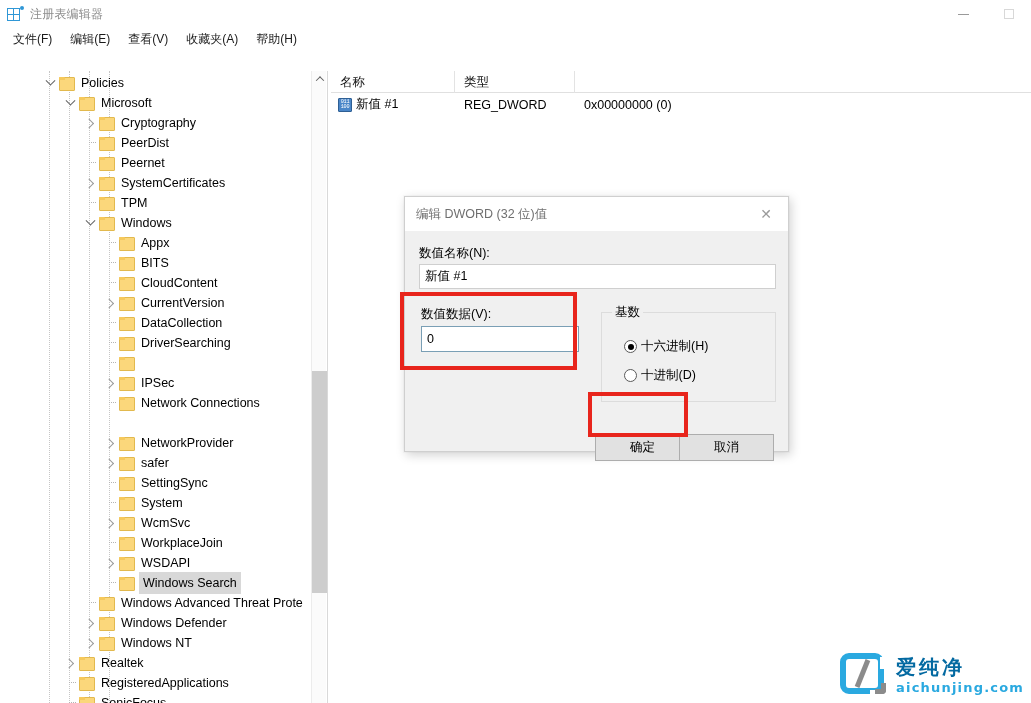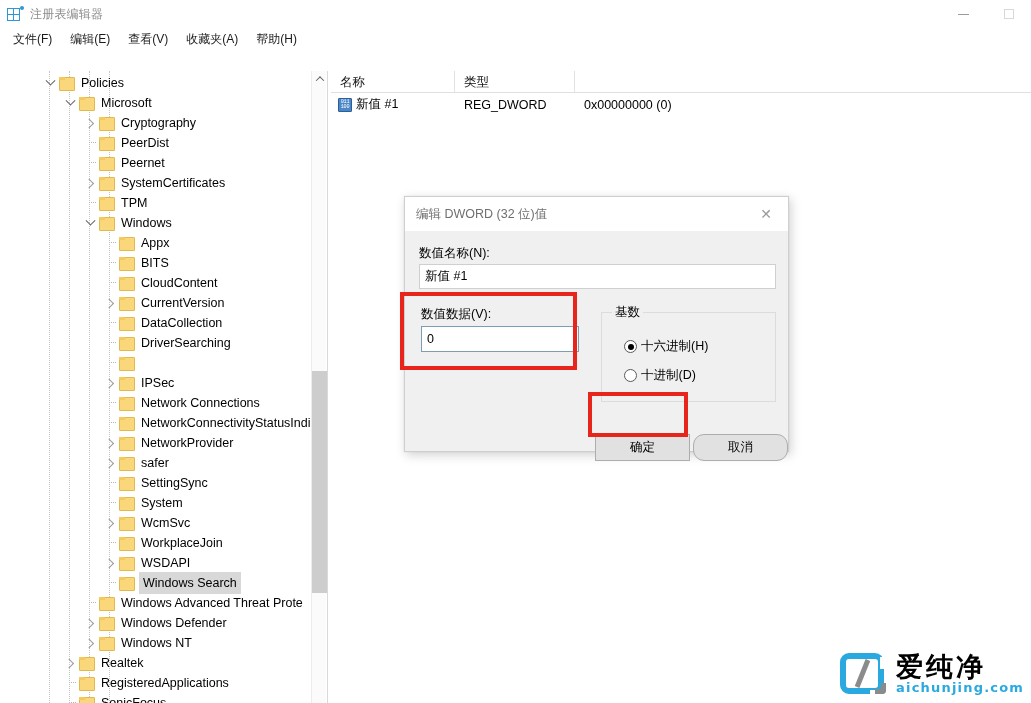--- a/index.html
+++ b/index.html
@@ -292,21 +292,21 @@
     content: ""; width: 6px; height: 6px; border-radius: 50%; background: #000;
   }
 
   .dlg-btn {
     position: absolute; height: 27px; width: 95px;
     background: #e1e1e1; border: 1px solid #adadad;
     font-size: 12.5px; color: #000;
     display: flex; align-items: center; justify-content: center;
   }
   .dlg-btn.ok { left: 190px; top: 203px; }
-  .dlg-btn.cancel { left: 288px; top: 203px; border-radius: 11px; }
+  .dlg-btn.cancel { left: 274px; top: 203px; }
 
   
   .redbox {
     position: absolute;
     border: 4px solid #e8251c;
     pointer-events: none;
   }
   .redbox.data-field { left: 400px; top: 292px; width: 177px; height: 78px; }
   .redbox.ok-btn { left: 588px; top: 392px; width: 100px; height: 45px; }
 
@@ -335,21 +335,21 @@
     position: absolute; left: 22px; top: 8px; width: 5px; height: 29px;
     background: #8b8b8b; transform: rotate(22deg);
   }
   .wm-mark .corner {
     position: absolute; right: 2px; bottom: 3px; width: 11px; height: 11px;
     border-right: 5px solid #8b8b8b; border-bottom: 5px solid #8b8b8b;
     border-radius: 0 0 4px 0;
   }
   .wm-text { margin-left: 8px; }
   .wm-cn {
-    font-size: 27px; font-weight: bold; color: #000000;
+    font-size: 20px; font-weight: bold; color: #0369a1;
     letter-spacing: 3px; line-height: 26px;
     font-family: "DejaVu Sans", sans-serif;
   }
   .wm-en {
     font-size: 13px; font-weight: bold; color: #2aa9e0;
     letter-spacing: 1.2px; line-height: 15px;
     font-family: "DejaVu Sans", sans-serif;
   }
 </style>
 </head>
@@ -469,25 +469,20 @@
         </div>
         <div class="tree-row" style="position: absolute; top: 302px; left: 102px; height: 20px;">
           <span class="twisty closed"></span>
           <span class="folder"></span>
           <span class="tree-label">IPSec</span>
         </div>
         <div class="tree-row" style="position: absolute; top: 322px; left: 102px; height: 20px;">
           <span class="twisty leaf"></span>
           <span class="folder"></span>
           <span class="tree-label">Network Connections</span>
-        </div>
-        <div class="tree-row" style="position: absolute; top: 342px; left: 102px; height: 20px;">
-          <span class="twisty leaf"></span>
-          <span class="folder"></span>
-          <span class="tree-label">NetworkConnectivityStatusIndi</span>
         </div>
         <div class="tree-row" style="position: absolute; top: 362px; left: 102px; height: 20px;">
           <span class="twisty closed"></span>
           <span class="folder"></span>
           <span class="tree-label">NetworkProvider</span>
         </div>
         <div class="tree-row" style="position: absolute; top: 382px; left: 102px; height: 20px;">
           <span class="twisty closed"></span>
           <span class="folder"></span>
           <span class="tree-label">safer</span>

